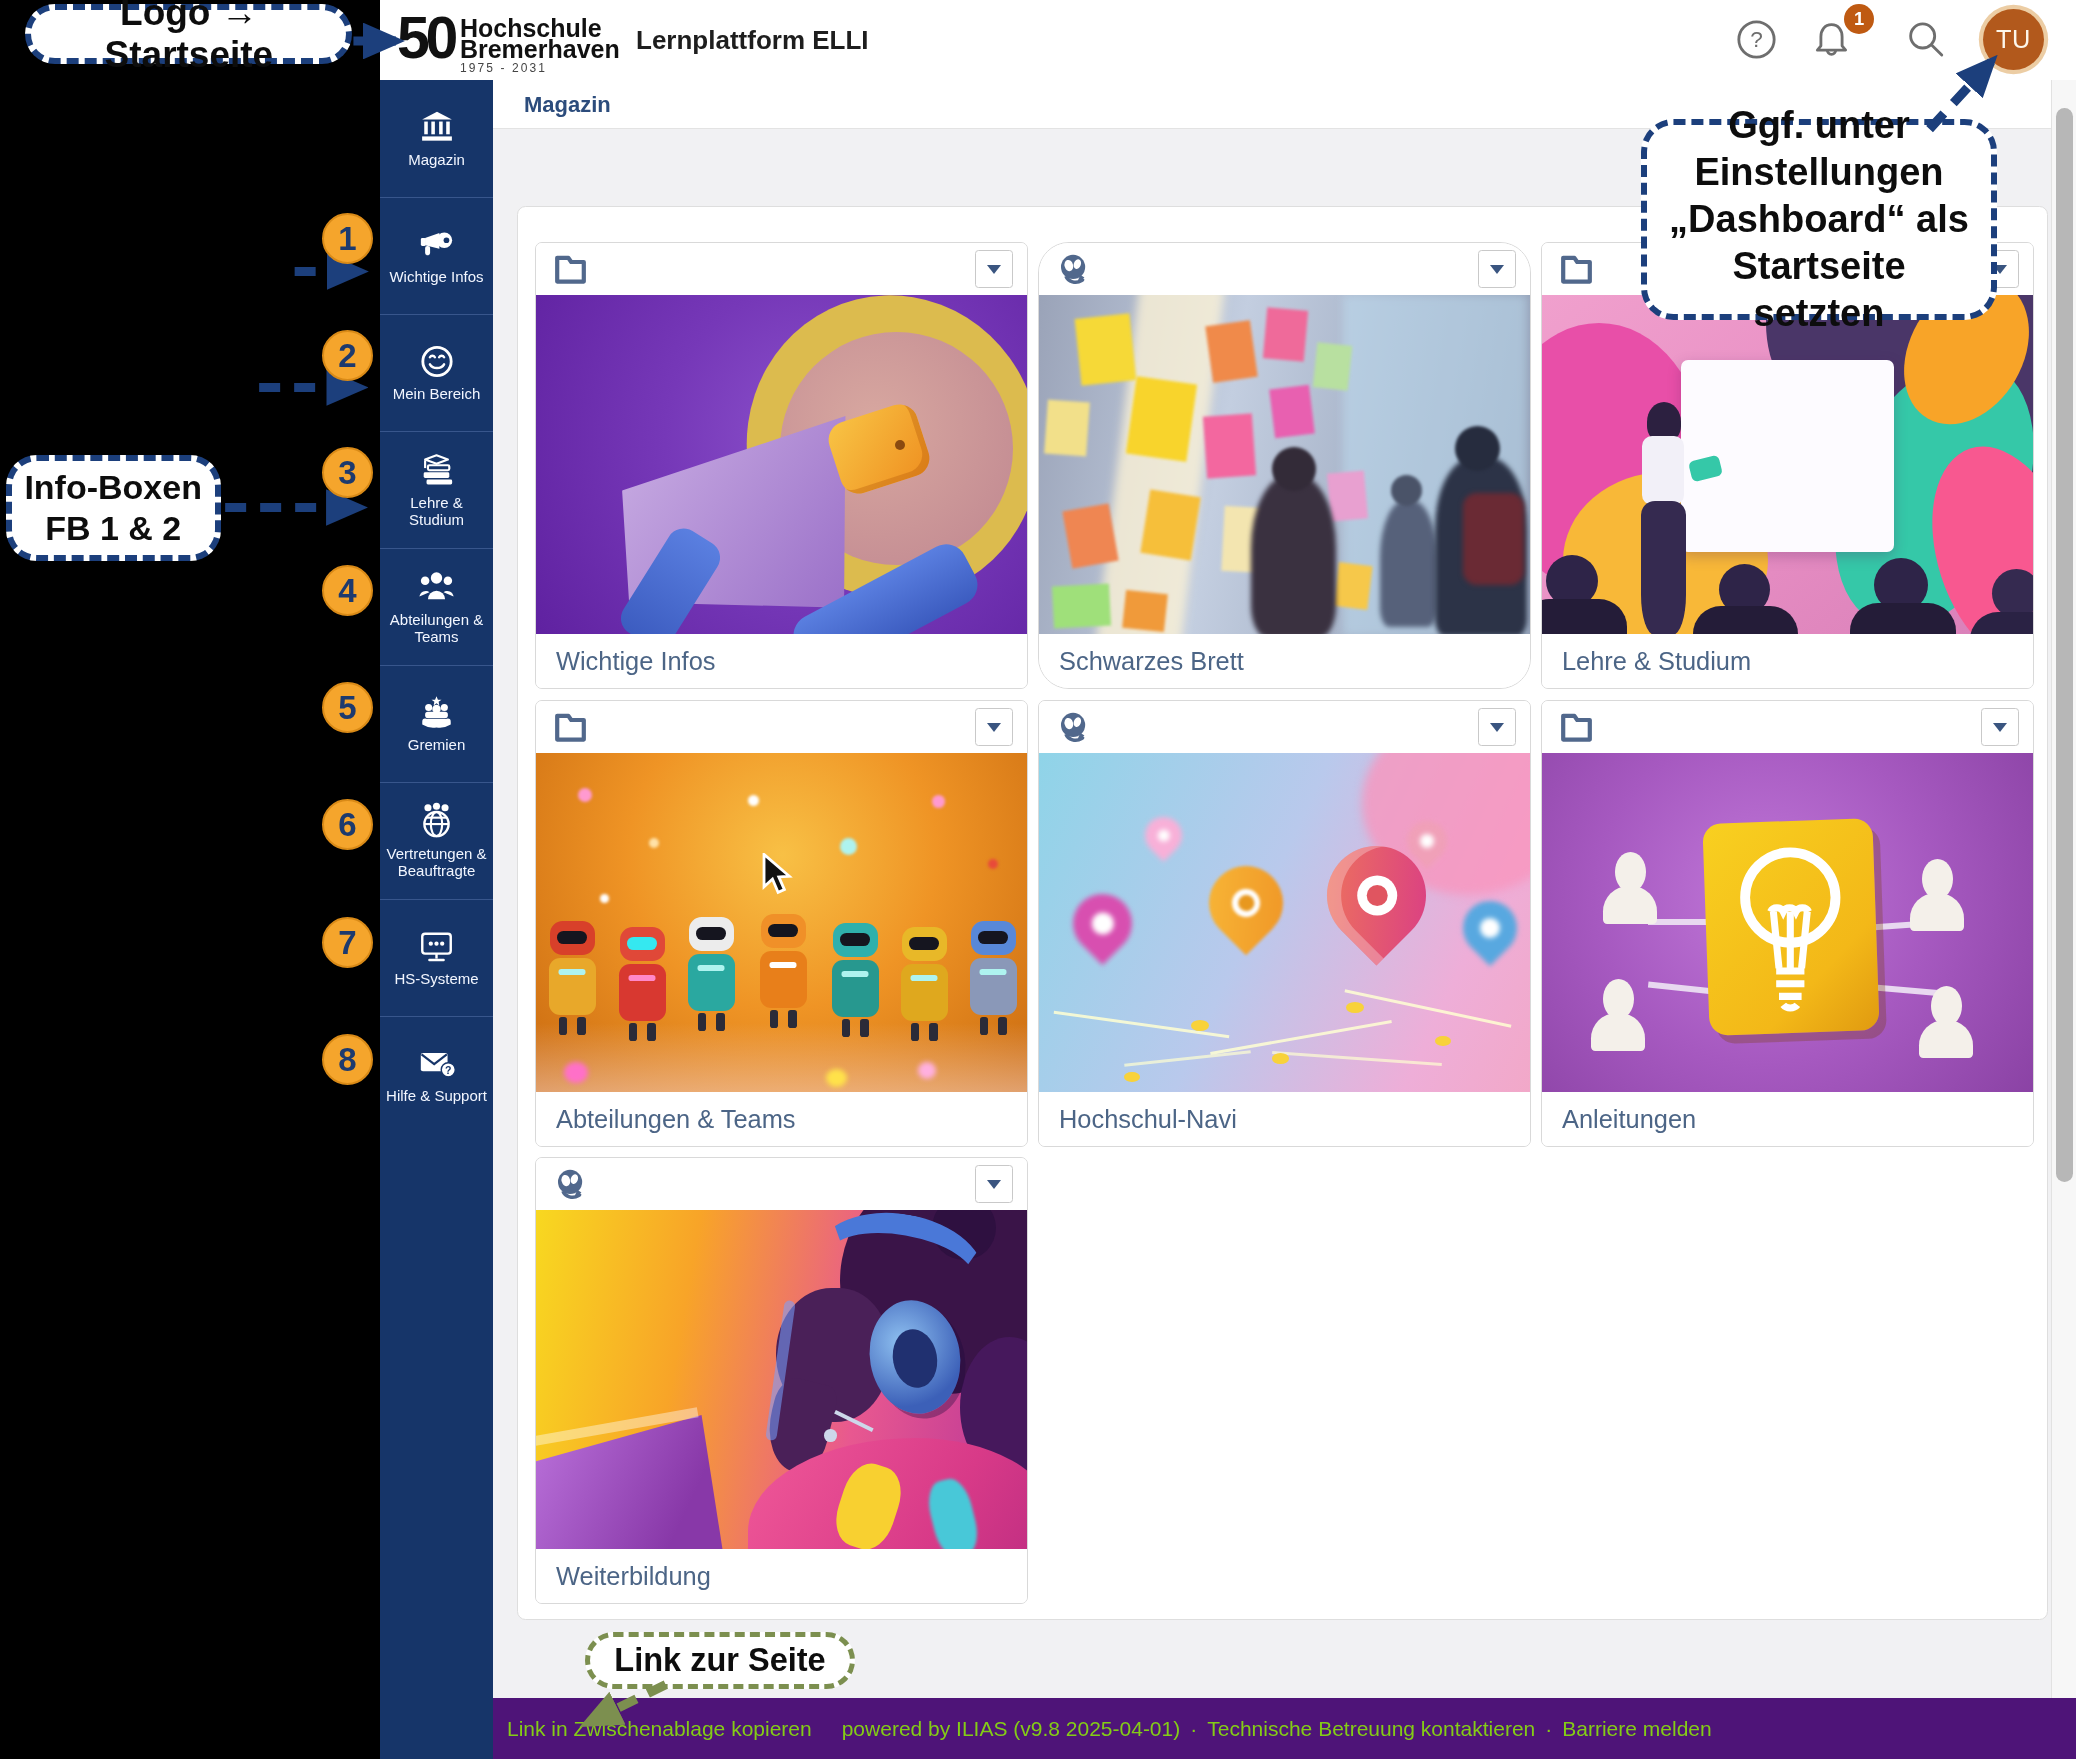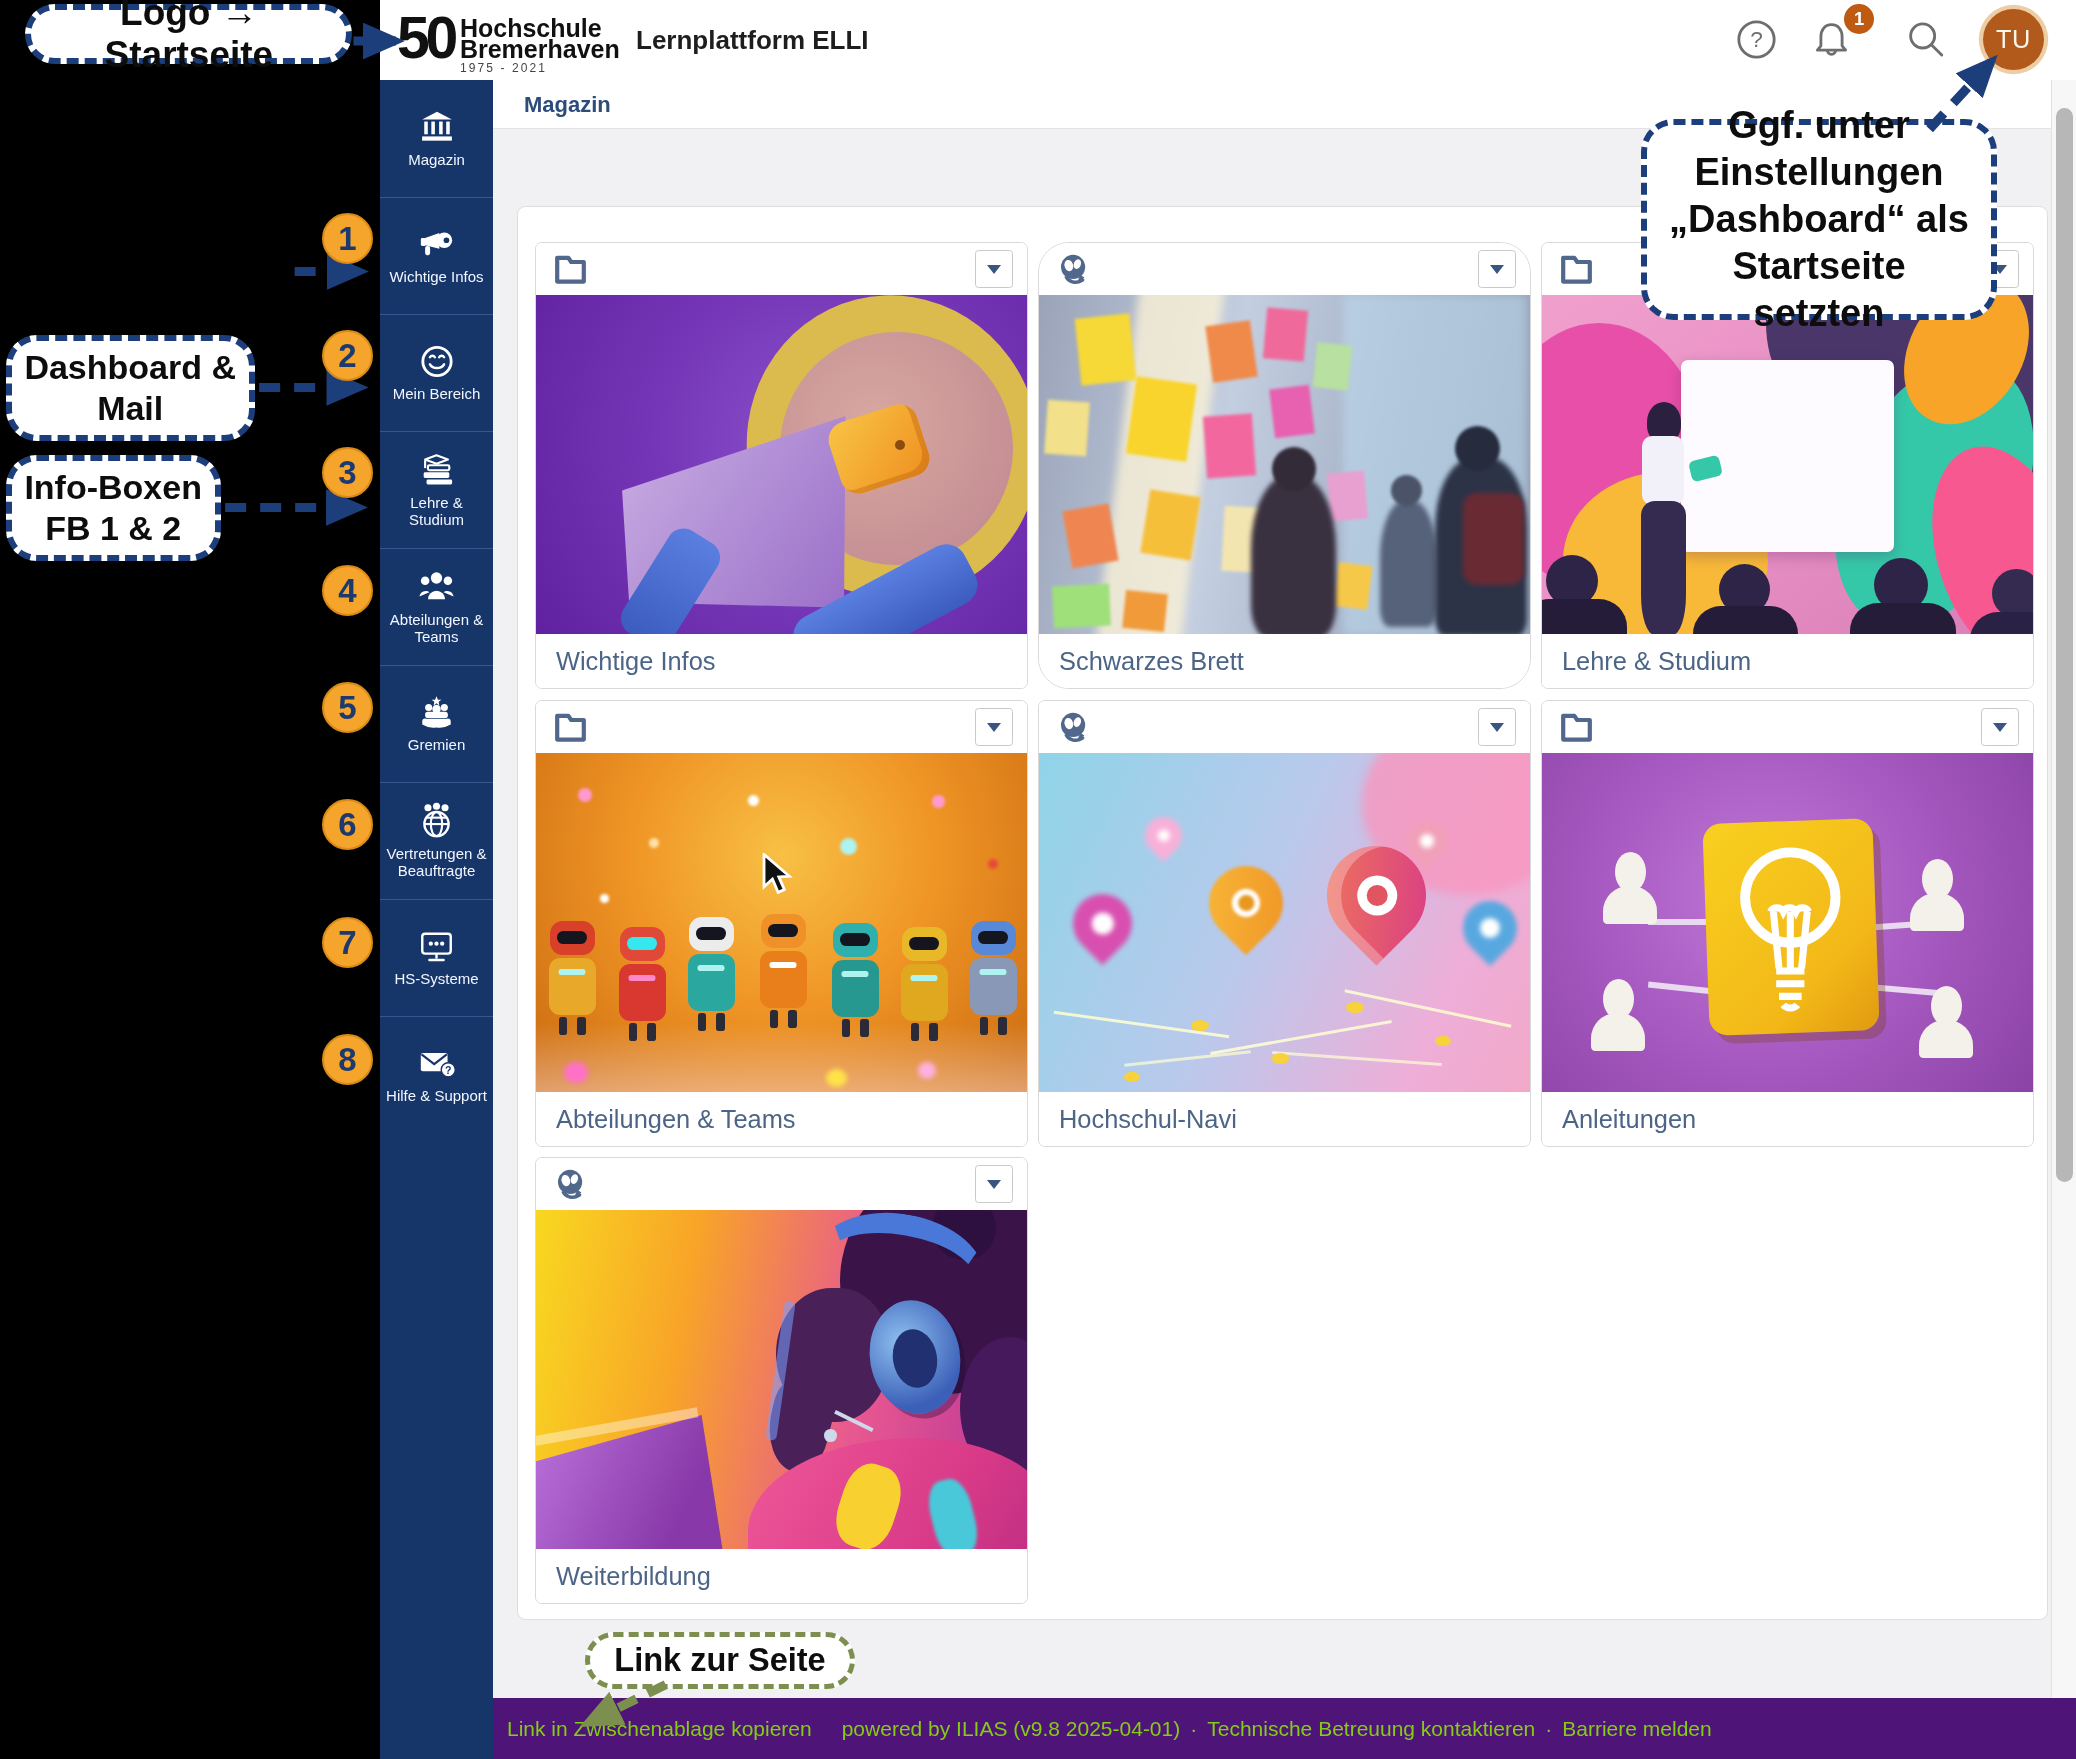--- a/index.html
+++ b/index.html
@@ -127,21 +127,21 @@
       </marker>
     </defs>
   </svg>
 
   <div class="header">
     <div class="logo">
       <div class="logo-num">50</div>
       <div class="logo-txt">
         <div class="logo-name">Hochschule</div>
         <div class="logo-name">Bremerhaven</div>
-        <div class="logo-years">1975 - 2021</div>
+        <div class="logo-years">1975 - 2031</div>
       </div>
     </div>
     <div class="app-title">Lernplattform ELLI</div>
 
     <svg class="hicon help-icon" viewBox="0 0 58 58">
       <circle cx="29" cy="29" r="25" fill="none" stroke="#6e6e6e" stroke-width="4"></circle>
       <text x="29" y="40" font-size="32" fill="#6e6e6e" text-anchor="middle" font-family="Liberation Sans, sans-serif">?</text>
     </svg>
     <svg class="hicon bell-icon" viewBox="0 0 58 58">
       <path d="M29 8 C19 8 14 16 14 25 L14 38 L9 44 L49 44 L44 38 L44 25 C44 16 39 8 29 8 Z" fill="none" stroke="#6e6e6e" stroke-width="4" stroke-linejoin="round"></path>
@@ -621,21 +621,20 @@
 
   <div class="callout co-logo">Logo → Startseite</div>
   <svg class="arrow-svg" style="left:352px;top:21px;" width="71" height="40" viewBox="0 0 100 56">
     <line x1="2" y1="28" x2="62" y2="28" stroke="#1c3f7c" stroke-width="13" stroke-dasharray="34 14" marker-end="url(#mnavy)"></line>
   </svg>
 
   <svg class="arrow-svg" style="left:293px;top:254px;" width="95" height="35" viewBox="0 0 135 50">
     <line x1="2" y1="25" x2="95" y2="25" stroke="#1c3f7c" stroke-width="13" stroke-dasharray="30 20" marker-end="url(#mnavy)"></line>
   </svg>
 
-  <div class="callout co-2">Dashboard &amp; Mail</div>
   <svg class="arrow-svg" style="left:257px;top:370px;" width="131" height="35" viewBox="0 0 185 50">
     <line x1="2" y1="25" x2="145" y2="25" stroke="#1c3f7c" stroke-width="13" stroke-dasharray="30 20" marker-end="url(#mnavy)"></line>
   </svg>
 
   <div class="callout co-3">Info-Boxen FB 1 &amp; 2</div>
   <svg class="arrow-svg" style="left:223px;top:490px;" width="166" height="35" viewBox="0 0 235 50">
     <line x1="2" y1="25" x2="193" y2="25" stroke="#1c3f7c" stroke-width="13" stroke-dasharray="30 20" marker-end="url(#mnavy)"></line>
   </svg>
 
   <div class="num-circle" style="left:322px;top:213px;">1</div>

